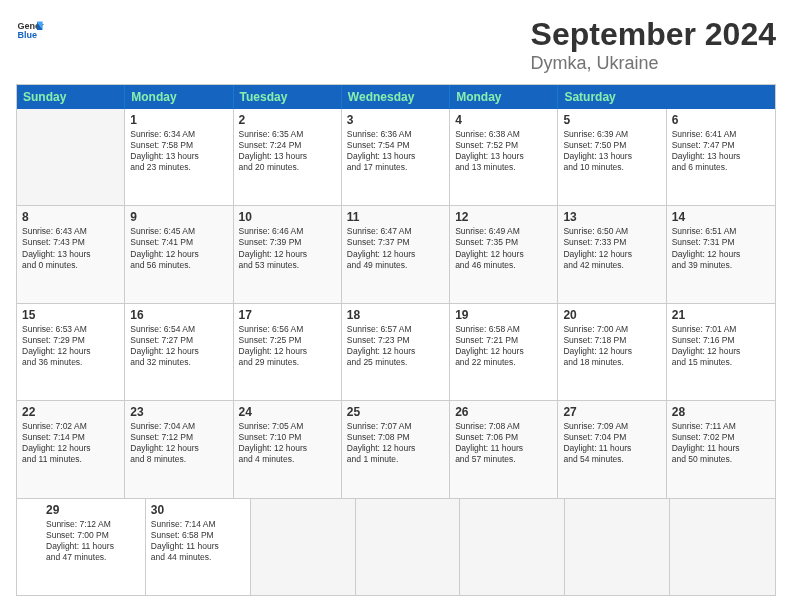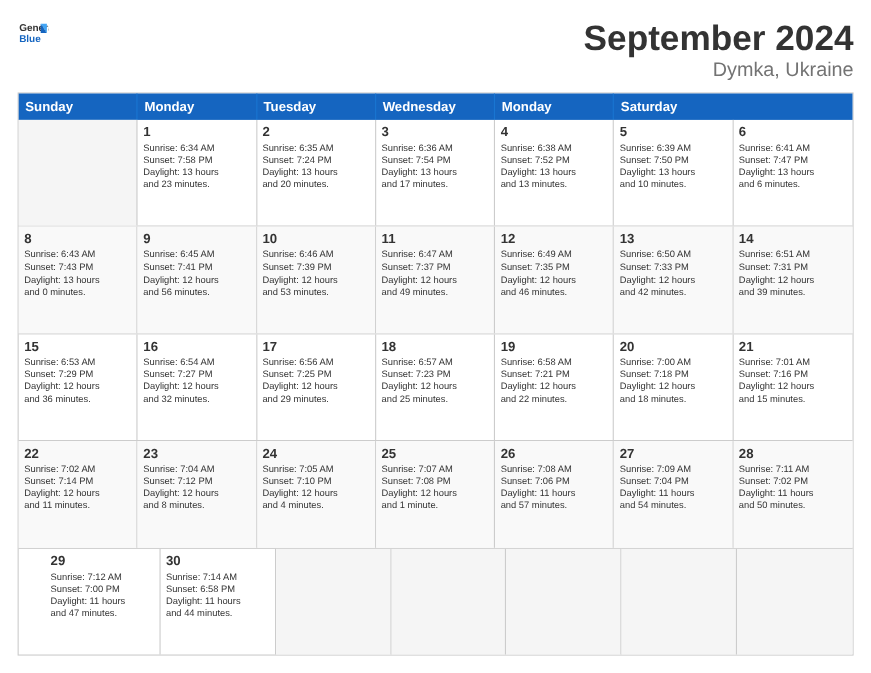--- a/index.html
+++ b/index.html
@@ -26,21 +26,20 @@
     .logo {
       display: flex;
       align-items: center;
       gap: 4px;
     }
     .logo-icon {
       width: 28px;
       height: 28px;
     }
     .title-block {
-      text-align: right;
     }
     .month-title {
       font-size: 32px;
       font-weight: bold;
       color: #333;
     }
     .subtitle {
       font-size: 18px;
       color: #737373;
     }
@@ -49,21 +48,21 @@
       display: flex;
       flex-direction: column;
       border: 1px solid #ccc;
     }
     .cal-header {
       display: grid;
       grid-template-columns: repeat(7, 1fr);
       background: #1565c0;
     }
     .cal-header-cell {
-      color: #ffffff;
+      color: #86efac;
       font-weight: bold;
       font-size: 12px;
       padding: 5px 6px;
       text-align: left;
       border-right: 1px solid #1976d2;
     }
     .cal-header-cell:last-child { border-right: none; }
     .cal-body {
       flex: 1;
       display: flex;

